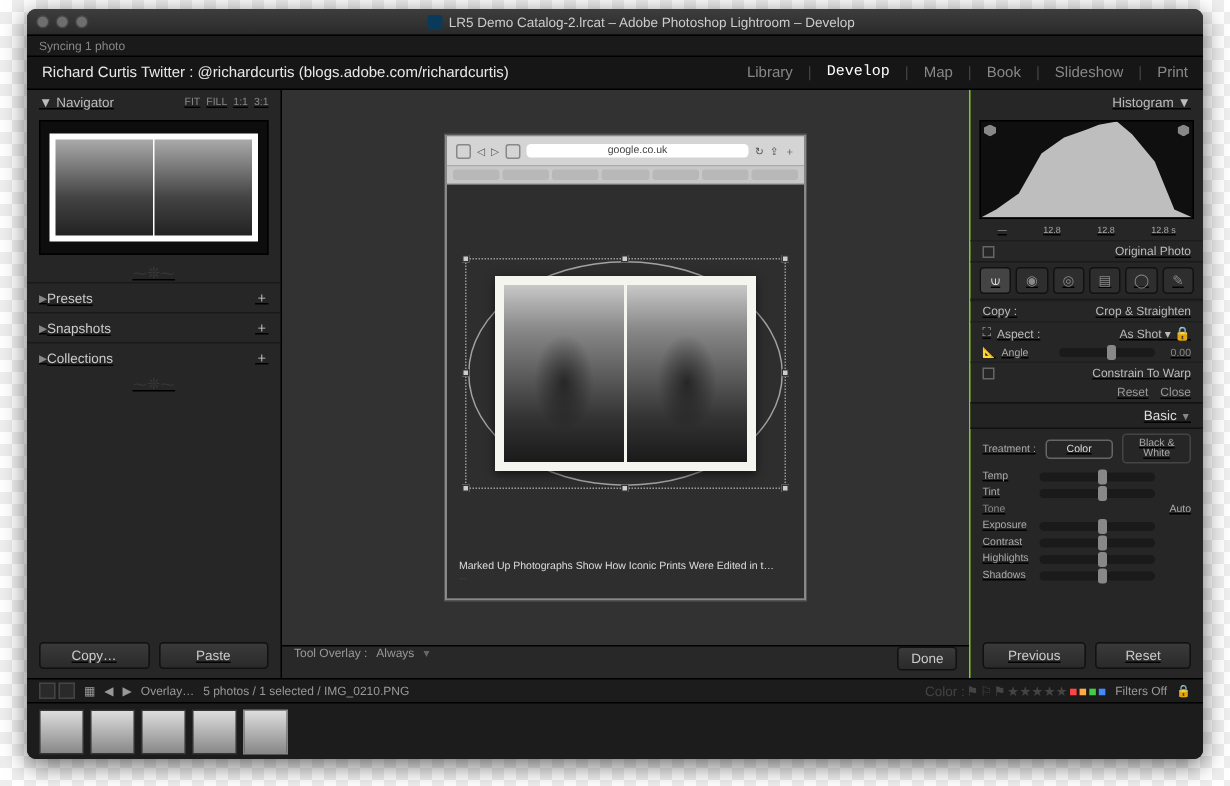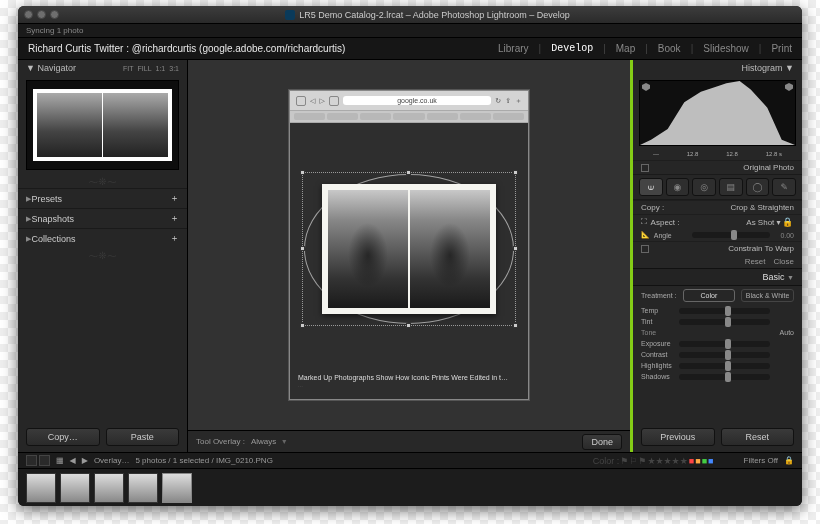--- a/index.html
+++ b/index.html
@@ -11,23 +11,23 @@
 .title-text { flex: 1; text-align: center; color: #ccc; font-size: 9px; display: flex; align-items: center; justify-content: center; gap: 4px; }
 .lr-icon { width: 10px; height: 10px; background: #0a3a5a; border-radius: 2px; }
 .sync-bar { height: 14px; background: #1a1a1a; color: #888; font-size: 8px; padding: 2px 8px; border-bottom: 1px solid #000;}
 .identity { height: 22px; display: flex; align-items: center; padding: 0 10px; border-bottom: 1px solid #000; background: #161616;}
 .identity-left { color: #e8e8e8; font-size: 10px; flex: 1; }
 .modules { display: flex; gap: 10px; font-size: 10px; }
 .module { color: #888; cursor: pointer; }
 .module.active { color: #fff; font-family: Liberation Mono, monospace; }
 .mod-sep { color: #444; }
 .main-area { flex: 1; display: flex; min-height: 0; background: #1a1a1a; }
-.left-panel, .right-panel { background: #262626; display: flex; flex-direction: column; }
+.left-panel, .right-panel { background: #262626; display: flex; flex-direction: column; text-decoration: underline; }
 .left-panel { width: 170px; border-right: 1px solid #000; }
-.right-panel { width: 172px; border-left: 3px solid #84cc16; }
+.right-panel { width: 156px; border-left: 1px solid #84cc16; }
 .panel-header { display: flex; justify-content: space-between; align-items: center; padding: 3px 8px; font-size: 9px; color: #bbb; }
 .panel-header .zoom { font-size: 7px; color: #888; letter-spacing: 0; display: flex; gap: 4px;}
 .nav-thumb { margin: 4px 8px; height: 90px; background: #0d0d0d; border: 1px solid #000; display: flex; align-items: center; justify-content: center; padding: 6px; }
 .nav-inner { width: 100%; height: 72px; background: #fff; display: flex; gap: 1px; padding: 4px; }
 .nav-photo { flex: 1; background: linear-gradient(180deg,#aaa 0%,#444 60%,#222 100%); }
 .deco { height: 14px; display:flex; align-items:center; justify-content:center; color:#3a3a3a; font-size:10px; }
 .panel-row { display: flex; justify-content: space-between; align-items: center; padding: 3px 8px; font-size: 9px; color: #ccc; border-top: 1px solid #1a1a1a; cursor: pointer; }
 .panel-row .tri { color: #888; font-size: 7px; }
 .copy-paste { margin-top: auto; display: flex; gap: 6px; padding: 6px 8px; }
 .btn, .btn-sm { background: linear-gradient(#3a3a3a,#2a2a2a); border: 1px solid #111; color: #ccc; font-size: 9px; border-radius: 3px; text-align: center; cursor: pointer; }
@@ -45,21 +45,21 @@
 .article-sub { color:#666; font-size:5px; margin-top:2px; line-height:1.3;}
 .photo-stage { flex:1; display:flex; align-items:center; justify-content:center; position:relative;}
 .photo-card { width: 174px; height: 130px; background:#f5f5f0; padding:6px; display:flex; gap:2px; position:relative; z-index:2; box-shadow: 0 2px 6px rgba(0,0,0,.6);}
 .photo-half { flex:1; background: linear-gradient(180deg,#c8c8c8 0%,#888 25%,#333 75%,#1a1a1a 100%); position:relative;}
 .photo-half::after { content:""; position:absolute; inset:0; background: radial-gradient(ellipse at 50% 55%, rgba(0,0,0,.55) 0%, transparent 35%);}
 .crop-ellipse { position:absolute; width:210px; height:150px; border:1px solid #eee; border-radius:50%; z-index:1; opacity:.6;}
 .crop-box { position:absolute; width:214px; height:154px; border:1px dotted #999; z-index:3;}
 .crop-box .h { position:absolute; width:5px; height:5px; background:#ccc; border:1px solid #333;}
 .h1{left:-3px;top:-3px} .h2{right:-3px;top:-3px} .h3{left:-3px;bottom:-3px} .h4{right:-3px;bottom:-3px}
 .h5{left:50%;top:-3px;margin-left:-3px} .h6{left:50%;bottom:-3px;margin-left:-3px} .h7{top:50%;left:-3px;margin-top:-3px} .h8{top:50%;right:-3px;margin-top:-3px}
-.toolbar { height: 22px; background:#282828; border-top:1px solid #000; display:flex; align-items:center; padding:0 8px; gap:6px; font-size:8px; color:#999;}
+.toolbar { height: 22px; background:#282828; border-top:1px solid #000; display:flex; align-items:flex-start; padding:0 8px; gap:6px; font-size:8px; color:#999;}
 .toolbar .done { margin-left:auto; }
 .btn-sm { padding: 2px 8px; }
 .histogram-box { margin:4px 6px; height:66px; background:#0f0f0f; border:1px solid #000; position:relative; display:flex; align-items:flex-end; justify-content:center; overflow:hidden;}
 .histo-svg { width:100%; height:100%; }
 .histo-readout { display:flex; justify-content:space-around; font-size:6px; color:#aaa; padding:1px 6px 3px; }
 .rp-line { display:flex; align-items:center; justify-content:space-between; padding:2px 8px; font-size:8px; color:#bbb; border-top:1px solid #1e1e1e;}
 .rp-line.check { gap:4px; justify-content:space-between;}
 .chk { width:8px; height:8px; border:1px solid #666; }
 .tool-icons { display:flex; gap:3px; padding:3px 6px; border-top:1px solid #1a1a1a; border-bottom:1px solid #1a1a1a;}
 .ticon { flex:1; height:18px; background:#2e2e2e; border:1px solid #111; border-radius:3px; display:flex; align-items:center; justify-content:center; font-size:9px; color:#888; cursor:pointer;}
@@ -80,21 +80,21 @@
 .two-btn { display:flex; gap:6px; padding:6px 8px; margin-top:auto;}
 .filmstrip { height: 54px; background:#1c1c1c; border-top:1px solid #000; display:flex; flex-direction:column;}
 .fs-top { height:16px; display:flex; align-items:center; font-size:8px; color:#999; padding:0 8px; gap:6px; border-bottom:1px solid #000;}
 .fs-top .survey{ display:flex; gap:2px;}
 .sqi{ width:11px; height:11px; border:1px solid #444; background:#2a2a2a;}
 .fs-top .stars { margin-left:auto; display:flex; gap:1px; color:#444; font-size:9px;}
 .fs-thumbs { flex:1; display:flex; align-items:center; gap:4px; padding:3px 8px;}
 .thumb { width:30px; height:30px; background:#111; border:1px solid #333;}
 .thumb.sel{ border-color:#888; background:#222;}
 .thumb .ti { width:100%; height:100%; background: linear-gradient(#ddd,#888);}
-.filters-off { color:#999; font-size:8px;margin-left:24px;}
+.filters-off { color:#999; font-size:8px;}
 .fit-fill { display:flex; gap:4px;}
 .reset-row { display:flex; justify-content:flex-end; gap:8px; padding:2px 8px; font-size:8px; color:#999;}
 .r-shield { width:8px;height:8px; background:#888; clip-path: polygon(50% 0,100% 25%,100% 70%,50% 100%,0 70%,0 25%);}
 </style>
 </head>
 <body>
 
 <div class="window">
 
   <div class="titlebar">
@@ -105,21 +105,21 @@
     </div>
     <div class="title-text">
       <span class="lr-icon"></span>
       <span>LR5 Demo Catalog-2.lrcat – Adobe Photoshop Lightroom – Develop</span>
     </div>
   </div>
 
   <div class="sync-bar"><span>Syncing 1 photo</span></div>
 
   <div class="identity">
-    <div class="identity-left"><span>Richard Curtis Twitter : @richardcurtis (google.adobe.com/richardcurtis)</span></div>
+    <div class="identity-left"><span>Richard Curtis Twitter : @richardcurtis (blogs.adobe.com/richardcurtis)</span></div>
     <div class="modules">
       <span class="module">Library</span>
         <span class="mod-sep">|</span>
       <span class="module active">Develop</span>
         <span class="mod-sep">|</span>
       <span class="module">Map</span>
         <span class="mod-sep">|</span>
       <span class="module">Book</span>
         <span class="mod-sep">|</span>
       <span class="module">Slideshow</span>

